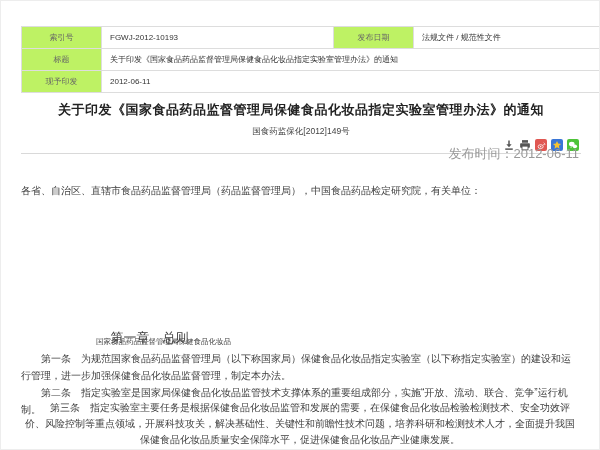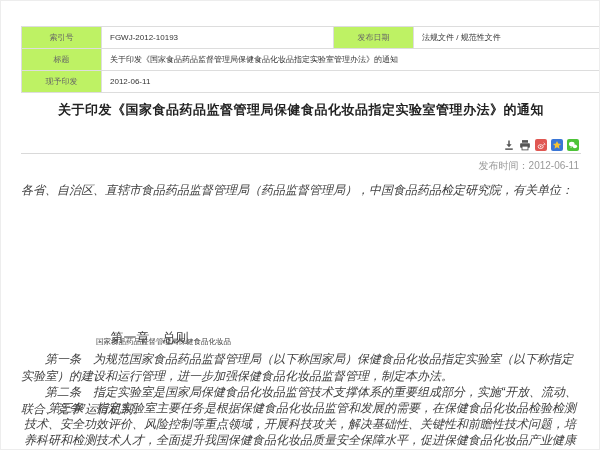--- a/index.html
+++ b/index.html
@@ -20,23 +20,23 @@
   
   .doc-title{position:absolute;top:100px;left:0;width:600px;text-align:center;
     font-size:13px;font-weight:bold;color:#222;letter-spacing:0.5px;}
   .doc-num{position:absolute;top:125px;left:0;width:600px;text-align:center;
     font-size:8.5px;color:#444;}
   
   .toolbar{position:absolute;top:138px;right:20px;display:flex;align-items:center;gap:4px;}
   .tool{width:12px;height:12px;display:block;cursor:pointer;}
   .share{width:12px;height:12px;border-radius:2px;display:flex;align-items:center;justify-content:center;cursor:pointer;}
   .divider{position:absolute;top:152px;left:20px;width:560px;height:1px;background:#d9d9d9;}
-  .pubtime{position:absolute;top:158px;right:20px;font-size:10px;color:#999;}
+  .pubtime{position:absolute;top:144px;right:20px;font-size:13px;color:#999;}
   
-  .para{position:absolute;left:20px;width:558px;font-size:12px;color:#404040;line-height:17px;font-style:italic;}
+  .para{position:absolute;left:20px;width:558px;font-size:10px;color:#404040;line-height:17px;}
   .salutation{top:181px;}
   .intro{top:197px;text-indent:2em;}
   .sig{position:absolute;left:20px;width:470px;top:240px;text-align:center;
     font-size:7.5px;color:#404040;line-height:17.5px;}
   .attach{position:absolute;left:20px;width:285px;top:288px;text-align:center;
     font-size:7.5px;color:#404040;line-height:17px;margin-top:44px;}
   .chapter{position:absolute;left:20px;width:257px;top:328px;text-align:center;
     font-size:13px;color:#404040;}
   .art1{top:350px;text-indent:2em;line-height:16.5px;}
   .art2{top:383px;text-indent:2em;}
@@ -60,20 +60,21 @@
       <td colspan="3">关于印发《国家食品药品监督管理局保健食品化妆品指定实验室管理办法》的通知</td>
     </tr>
     <tr>
       <td class="lbl">现予印发</td>
       <td colspan="3">2012-06-11</td>
     </tr>
   </tbody>
     </table>
 
   <div class="doc-title">关于印发《国家食品药品监督管理局保健食品化妆品指定实验室管理办法》的通知</div>
+  <div class="doc-num">国食药监保化[2012]149号</div>
 
   <div class="toolbar">
     <svg class="tool" viewBox="0 0 16 16">
       <path d="M8 2 L8 9" stroke="#555" stroke-width="2" fill="none"></path>
       <path d="M4.5 7 L8 11 L11.5 7 Z" fill="#555"></path>
       <path d="M3 13.5 L13 13.5" stroke="#555" stroke-width="2" fill="none"></path>
     </svg>
     <svg class="tool" viewBox="0 0 16 16">
       <rect x="4" y="1.5" width="8" height="3.5" fill="#555"></rect>
       <rect x="1.5" y="5.5" width="13" height="6" rx="1" fill="#555"></rect>

